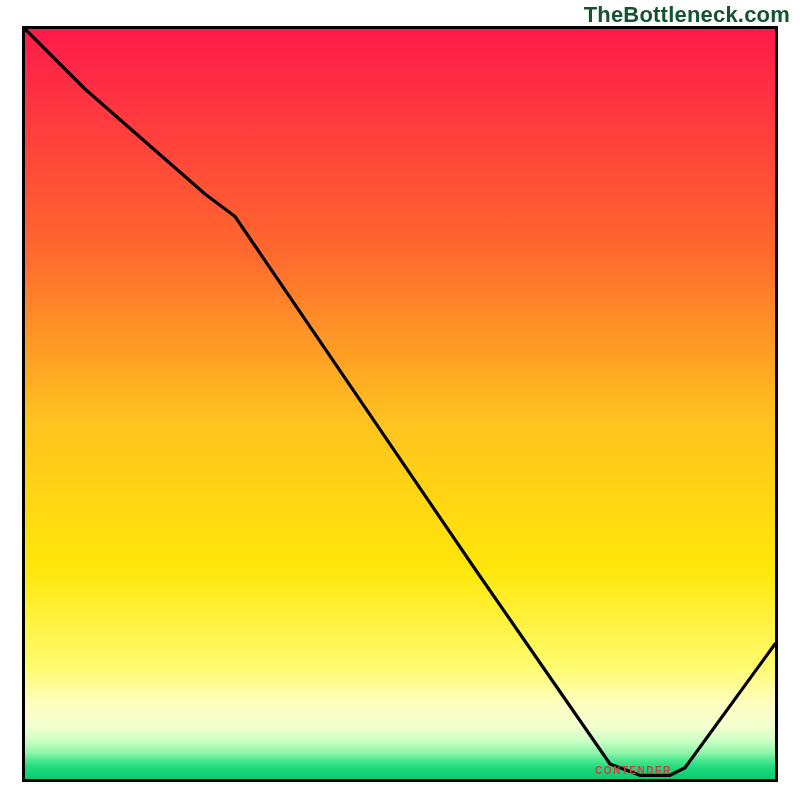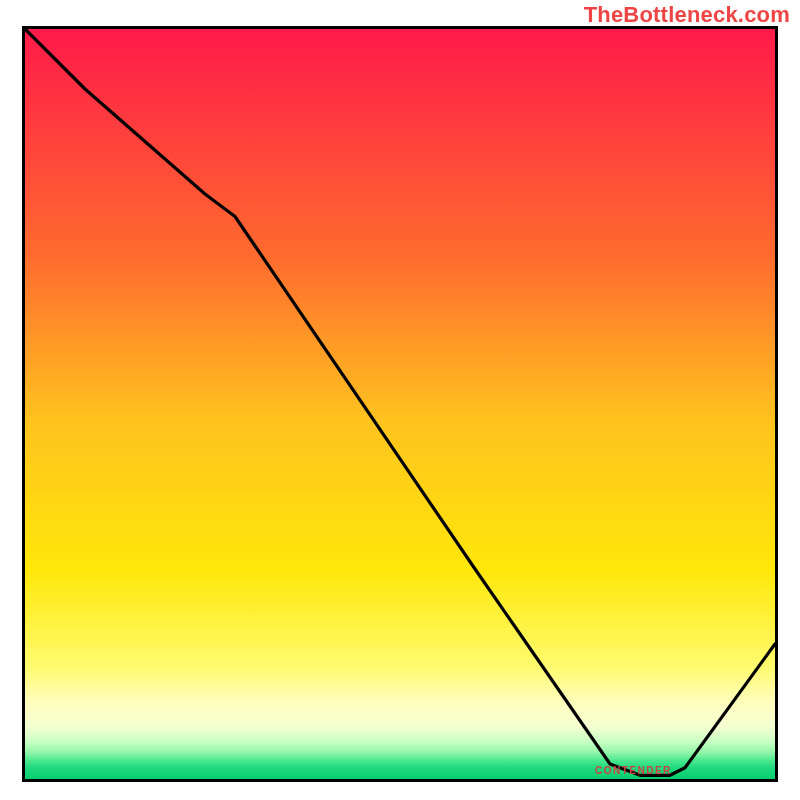--- a/index.html
+++ b/index.html
@@ -15,21 +15,21 @@
     position: relative;
     width: 800px;
     height: 800px;
   }
   .watermark {
     position: absolute;
     top: 2px;
     right: 10px;
     font-size: 22px;
     font-weight: 600;
-    color: #ef4444;
+    color: #14532d;
     letter-spacing: 0.2px;
   }
   .plot-frame {
     position: absolute;
     left: 22px;
     top: 26px;
     width: 756px;
     height: 756px;
     border: 3px solid #000;
     box-sizing: border-box;

